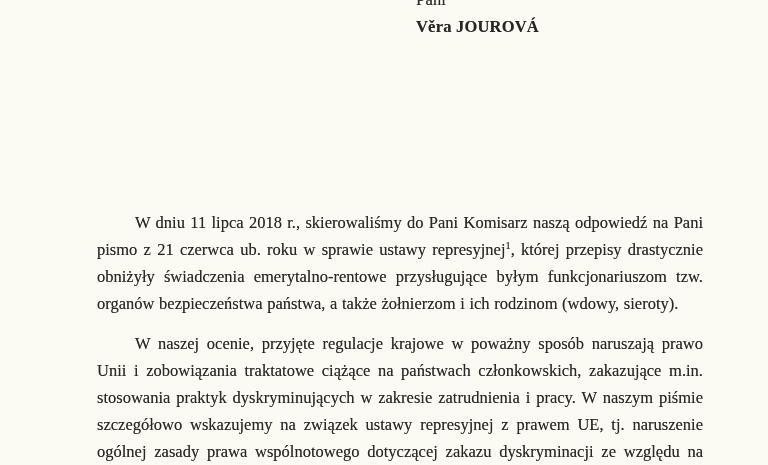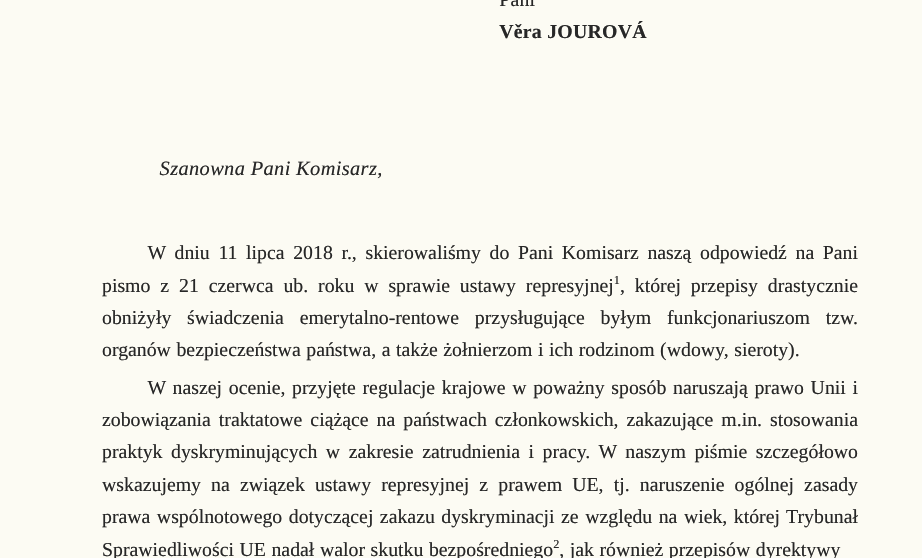--- a/index.html
+++ b/index.html
@@ -43,21 +43,21 @@
   }
   
   .letter-body {
     position: absolute;
     left: 85px;
     top: 197px;
     width: 630px;
     font-size: 16.5px;
   }
   .para {
-    margin: 0;
+    margin: 12px;
     text-align: justify;
     text-indent: 38px;
     line-height: 27.15px;
     word-spacing: 0.5px;
   }
   .para + .para {
     margin-top: 3px;
   }
   .para sup {
     font-size: 0.62em;
@@ -72,20 +72,19 @@
 </head>
 <body style="background: rgb(252, 251, 243); color: rgb(39, 39, 39);">
 
 <div class="page">
 
   <div class="recipient">
     <div class="r-line">Pani</div>
     <div class="r-line r-name">Věra JOUROVÁ</div>
   </div>
 
-  <div class="greeting">Szanowna Pani Komisarz,</div>
 
   <div class="letter-body" id="letter-body">
       <p class="para"><span>W dniu 11 lipca 2018 r., skierowaliśmy do Pani Komisarz naszą odpowiedź na Pani pismo z 21 czerwca ub. roku w sprawie ustawy represyjnej</span><sup>1</sup><span>, której przepisy drastycznie obniżyły świadczenia emerytalno-rentowe przysługujące byłym funkcjonariuszom tzw. organów bezpieczeństwa państwa, a także żołnierzom i ich rodzinom (wdowy, sieroty).</span></p>
       <p class="para"><span>W naszej ocenie, przyjęte regulacje krajowe w poważny sposób naruszają prawo Unii i zobowiązania traktatowe ciążące na państwach członkowskich, zakazujące m.in. stosowania praktyk dyskryminujących w zakresie zatrudnienia i pracy. W naszym piśmie szczegółowo wskazujemy na związek ustawy represyjnej z prawem UE, tj. naruszenie ogólnej zasady prawa wspólnotowego dotyczącej zakazu dyskryminacji ze względu na wiek, której Trybunał Sprawiedliwości UE nadał walor skutku bezpośredniego</span><sup>2</sup><span>, jak również przepisów dyrektywy</span></p>
     </div>
 
 </div>
 
 </body></html>

